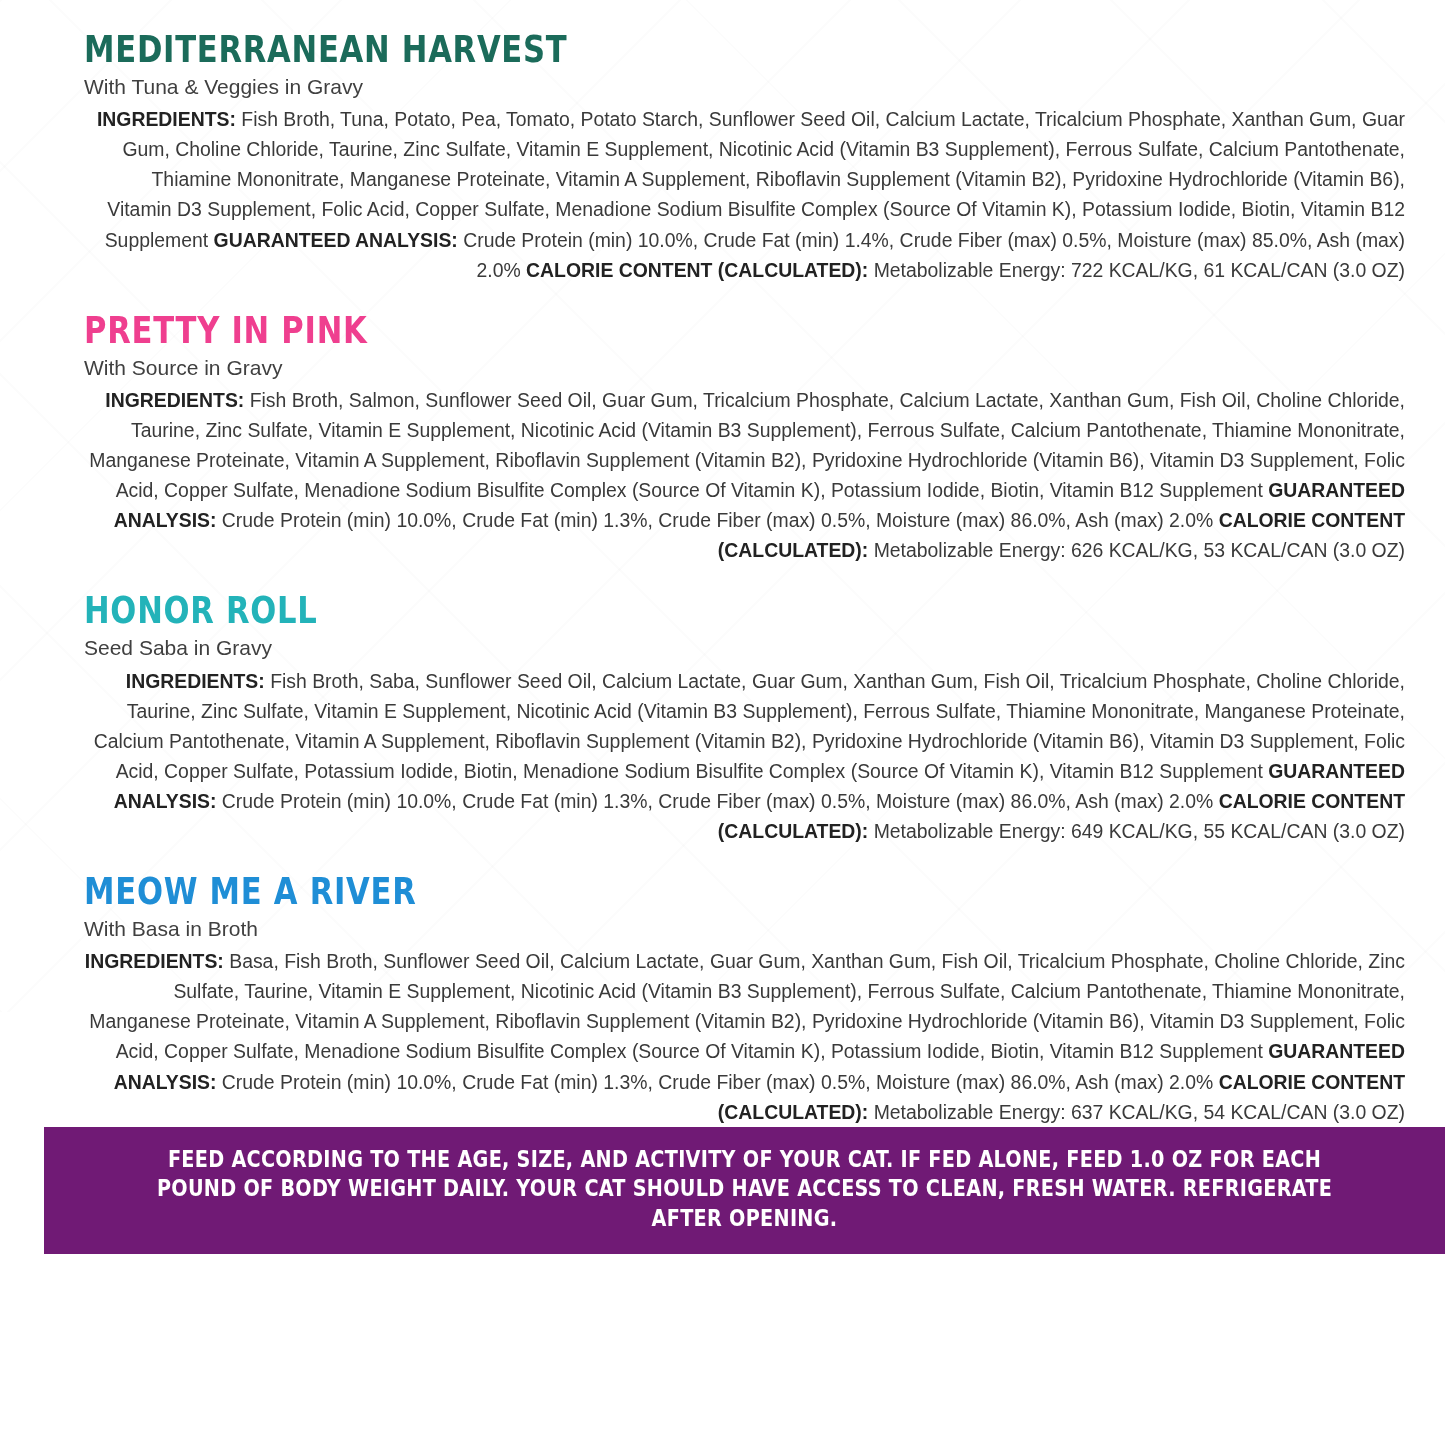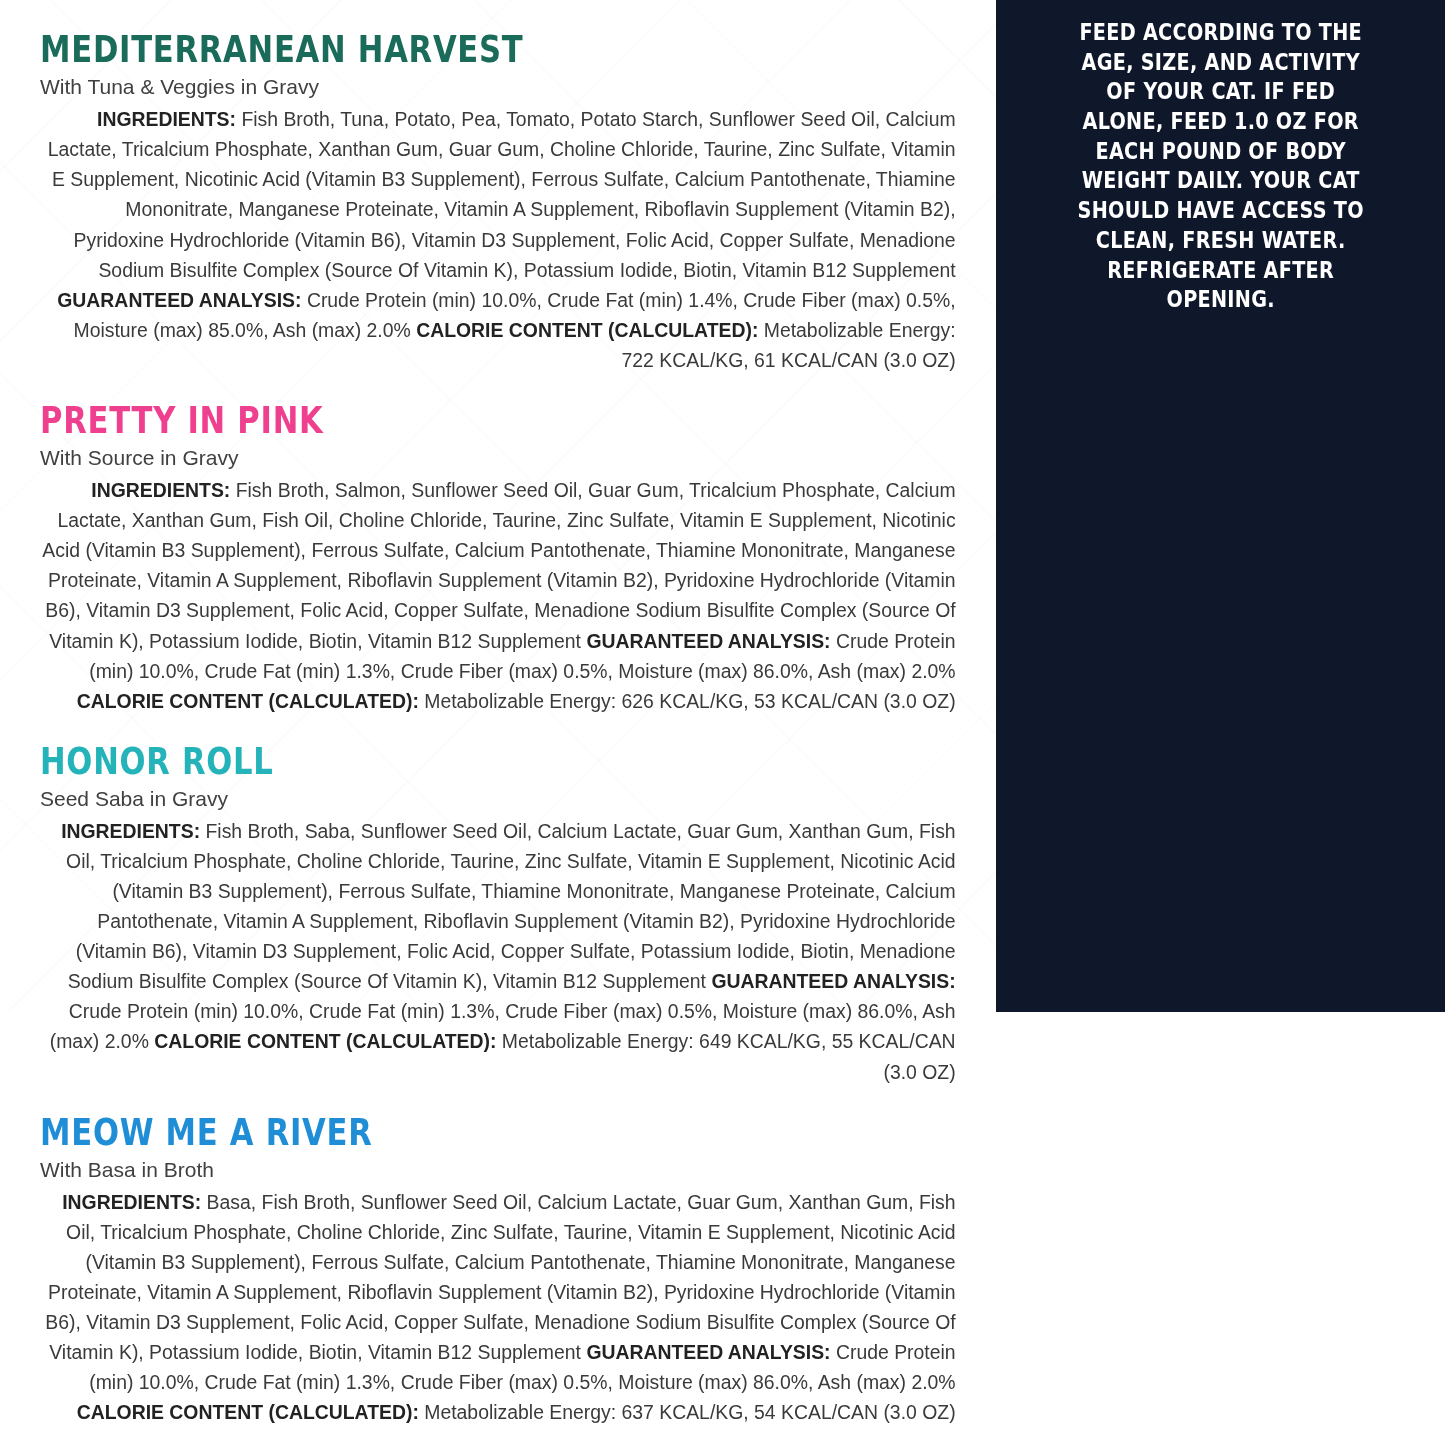--- a/index.html
+++ b/index.html
@@ -13,20 +13,22 @@
     font-family: "Liberation Sans", sans-serif;
     overflow: hidden;
   }
   .page {
     position: relative;
     width: 1445px;
     height: 1012px;
     box-sizing: border-box;
     background: #ffffff;
     display: flex;
+    flex-direction: column;
+    padding-left: 44px;
   }
   
   .texture {
     position: absolute;
     inset: 0;
     background-image:
       repeating-linear-gradient(135deg, rgba(0,0,0,0.013) 0px, rgba(0,0,0,0.013) 2px, rgba(0,0,0,0) 2px, rgba(0,0,0,0) 120px),
       repeating-linear-gradient(45deg, rgba(0,0,0,0.010) 0px, rgba(0,0,0,0.010) 2px, rgba(0,0,0,0) 2px, rgba(0,0,0,0) 150px);
     pointer-events: none;
   }
@@ -116,16 +118,16 @@
     </div>
 
     <div class="recipe">
       <h1 class="recipe-title" style="color: rgb(31, 142, 214);">MEOW ME A RIVER</h1>
       <p class="recipe-sub">With Basa in Broth</p>
       <p class="recipe-body"><b>INGREDIENTS:</b> <span>Basa, Fish Broth, Sunflower Seed Oil, Calcium Lactate, Guar Gum, Xanthan Gum, Fish Oil, Tricalcium Phosphate, Choline Chloride, Zinc Sulfate, Taurine, Vitamin E Supplement, Nicotinic Acid (Vitamin B3 Supplement), Ferrous Sulfate, Calcium Pantothenate, Thiamine Mononitrate, Manganese Proteinate, Vitamin A Supplement, Riboflavin Supplement (Vitamin B2), Pyridoxine Hydrochloride (Vitamin B6), Vitamin D3 Supplement, Folic Acid, Copper Sulfate, Menadione Sodium Bisulfite Complex (Source Of Vitamin K), Potassium Iodide, Biotin, Vitamin B12 Supplement</span> <b>GUARANTEED ANALYSIS:</b> <span>Crude Protein (min) 10.0%, Crude Fat (min) 1.3%, Crude Fiber (max) 0.5%, Moisture (max) 86.0%, Ash (max) 2.0%</span> <b>CALORIE CONTENT (CALCULATED):</b> <span>Metabolizable Energy: 637 KCAL/KG, 54 KCAL/CAN (3.0 OZ)</span></p>
     </div>
 
   </div>
 
-  <div class="footer" style="background: #0f172a; color: rgb(255, 255, 255);">
+  <div class="footer" style="background: #701a75; color: rgb(255, 255, 255);">
     <div class="footer-text">FEED ACCORDING TO THE AGE, SIZE, AND ACTIVITY OF YOUR CAT. IF FED ALONE, FEED 1.0 OZ FOR EACH POUND OF BODY WEIGHT DAILY. YOUR CAT SHOULD HAVE ACCESS TO CLEAN, FRESH WATER. REFRIGERATE AFTER OPENING.</div>
   </div>
 </div>
 
 </body></html>

